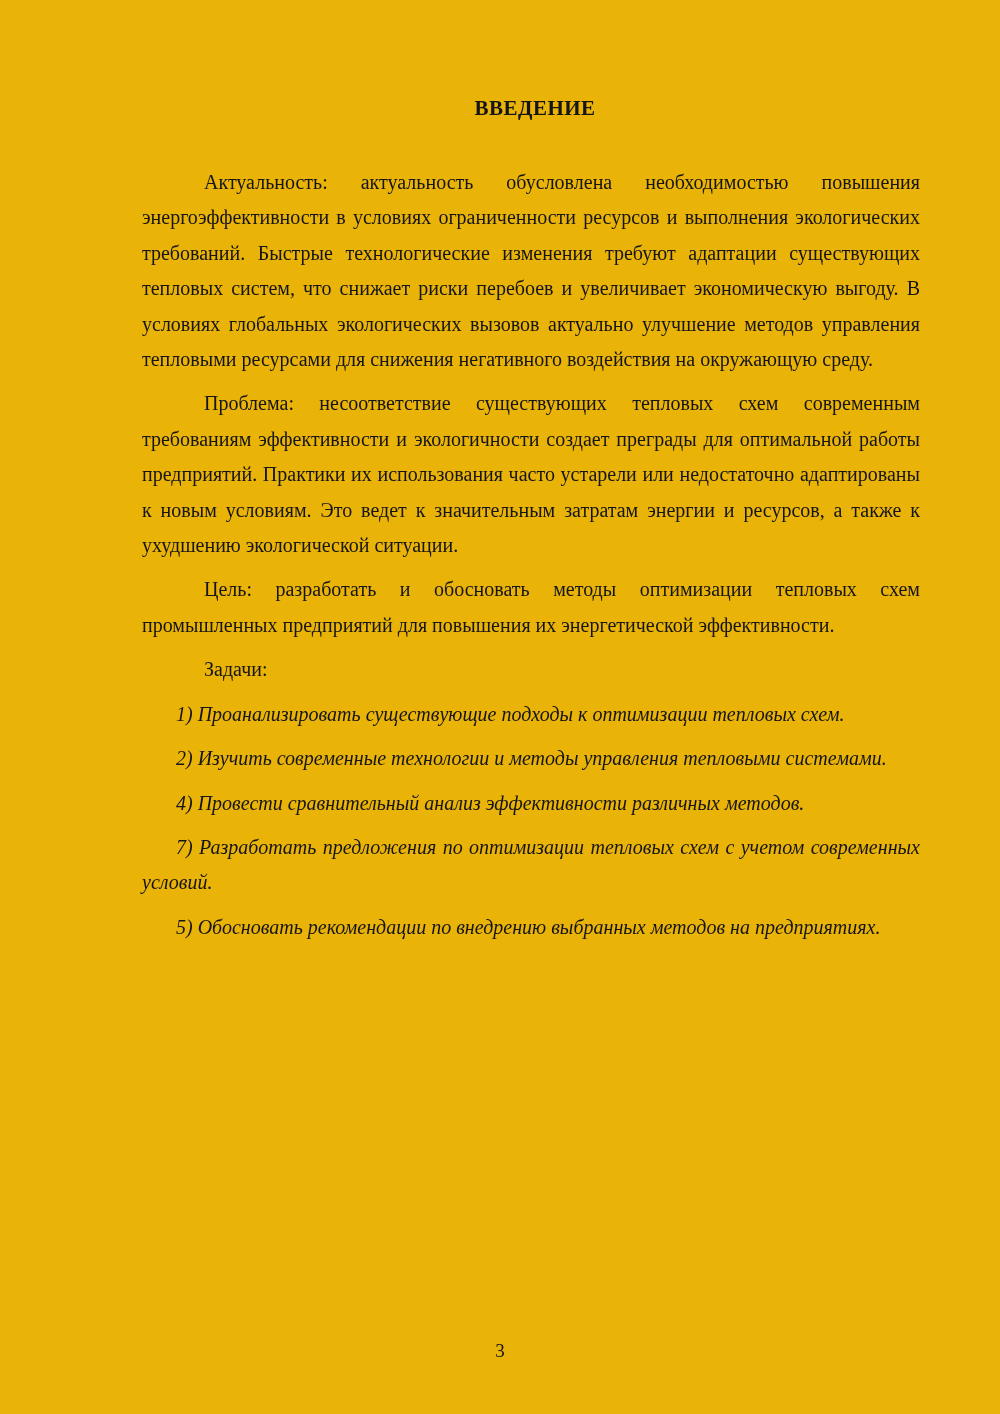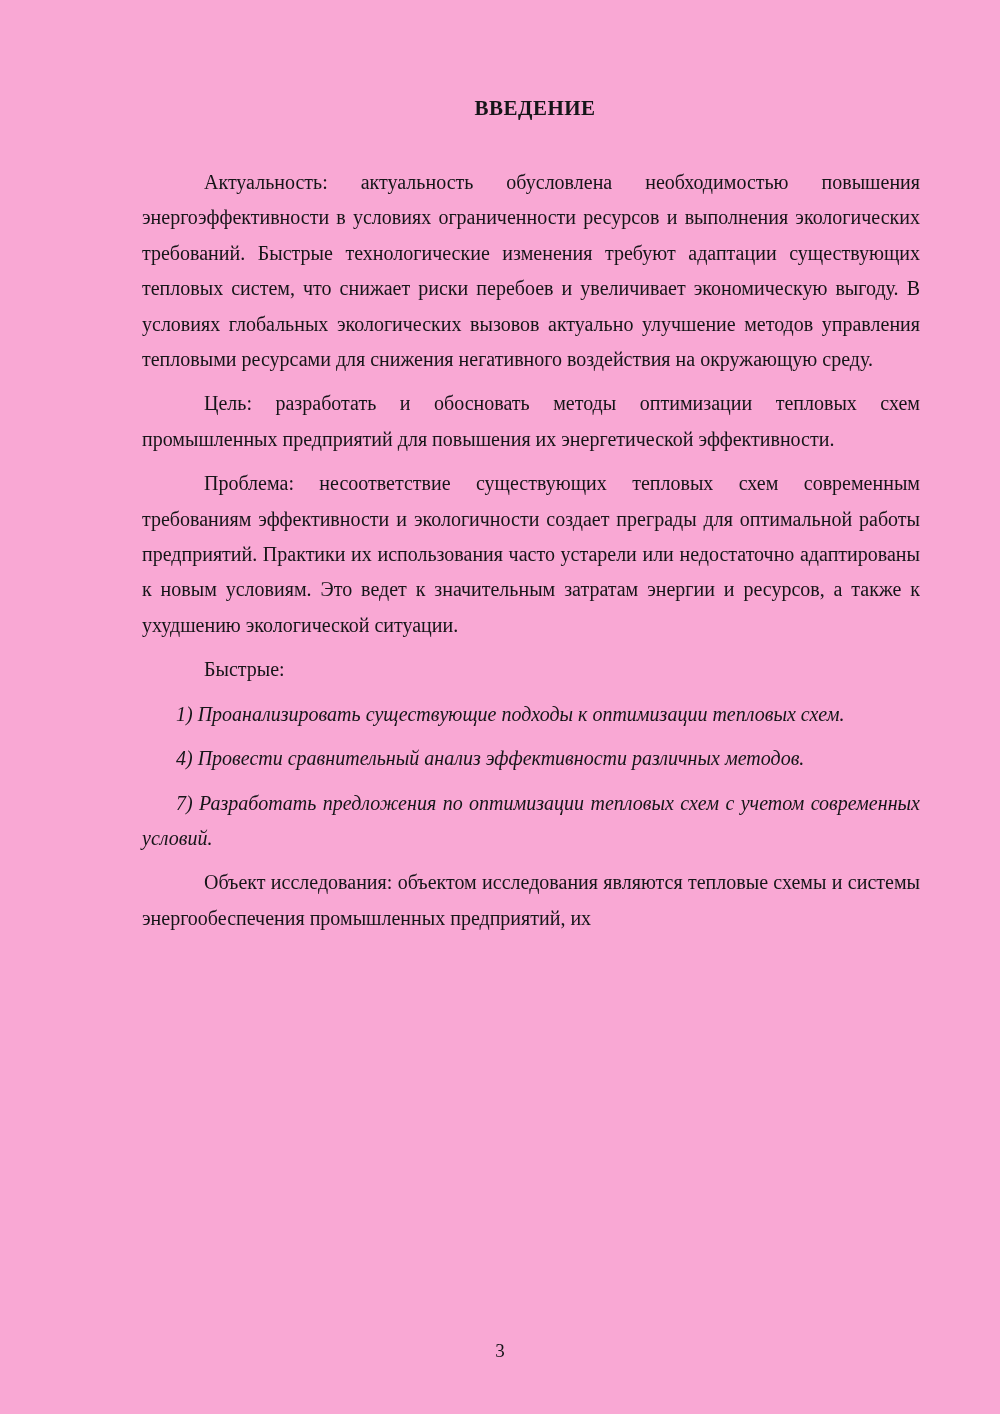--- a/index.html
+++ b/index.html
@@ -13,21 +13,21 @@
     font-family: "Liberation Serif", "DejaVu Serif", serif;
     color: #151518;
     position: relative;
     overflow: hidden;
   }
   .page {
     position: absolute;
     top: 0; left: 0;
     width: 1000px;
     height: 1414px;
-    background: #f9a8d4;
+    background: #eab308;
   }
   .content {
     position: absolute;
     top: 96px;
     left: 142px;
     width: 786px;
   }
   .doc-title {
     font-size: 21px;
     font-weight: bold;
@@ -59,32 +59,33 @@
 </head>
 <body>
 
 <div class="page">
   <div class="content">
 
     <h1 class="doc-title">ВВЕДЕНИЕ</h1>
 
     <p class="para">Актуальность: актуальность обусловлена необходимостью повышения энергоэффективности в условиях ограниченности ресурсов и выполнения экологических требований. Быстрые технологические изменения требуют адаптации существующих тепловых систем, что снижает риски перебоев и увеличивает экономическую выгоду. В условиях глобальных экологических вызовов актуально улучшение методов управления тепловыми ресурсами для снижения негативного воздействия на окружающую среду.</p>
 
+    <p class="para">Проблема: несоответствие существующих тепловых схем современным требованиям эффективности и экологичности создает преграды для оптимальной работы предприятий. Практики их использования часто устарели или недостаточно адаптированы к новым условиям. Это ведет к значительным затратам энергии и ресурсов, а также к ухудшению экологической ситуации.</p>
+
     <p class="para">Цель: разработать и обосновать методы оптимизации тепловых схем промышленных предприятий для повышения их энергетической эффективности.</p>
 
-    <p class="para">Проблема: несоответствие существующих тепловых схем современным требованиям эффективности и экологичности создает преграды для оптимальной работы предприятий. Практики их использования часто устарели или недостаточно адаптированы к новым условиям. Это ведет к значительным затратам энергии и ресурсов, а также к ухудшению экологической ситуации.</p>
-
-    <p class="para">Быстрые:</p>
+    <p class="para">Задачи:</p>
 
     <p class="para list-item">1) Проанализировать существующие подходы к оптимизации тепловых схем.</p>
 
+    <p class="para list-item">2) Изучить современные технологии и методы управления тепловыми системами.</p>
 
     <p class="para list-item">4) Провести сравнительный анализ эффективности различных методов.</p>
 
     <p class="para list-item">7) Разработать предложения по оптимизации тепловых схем с учетом современных условий.</p>
 
+    <p class="para list-item">5) Обосновать рекомендации по внедрению выбранных методов на предприятиях.</p>
 
-    <p class="para">Объект исследования: объектом исследования являются тепловые схемы и системы энергообеспечения промышленных предприятий, их</p>
 
   </div>
 
   <div class="page-number">3</div>
 </div>
 
 </body></html>

